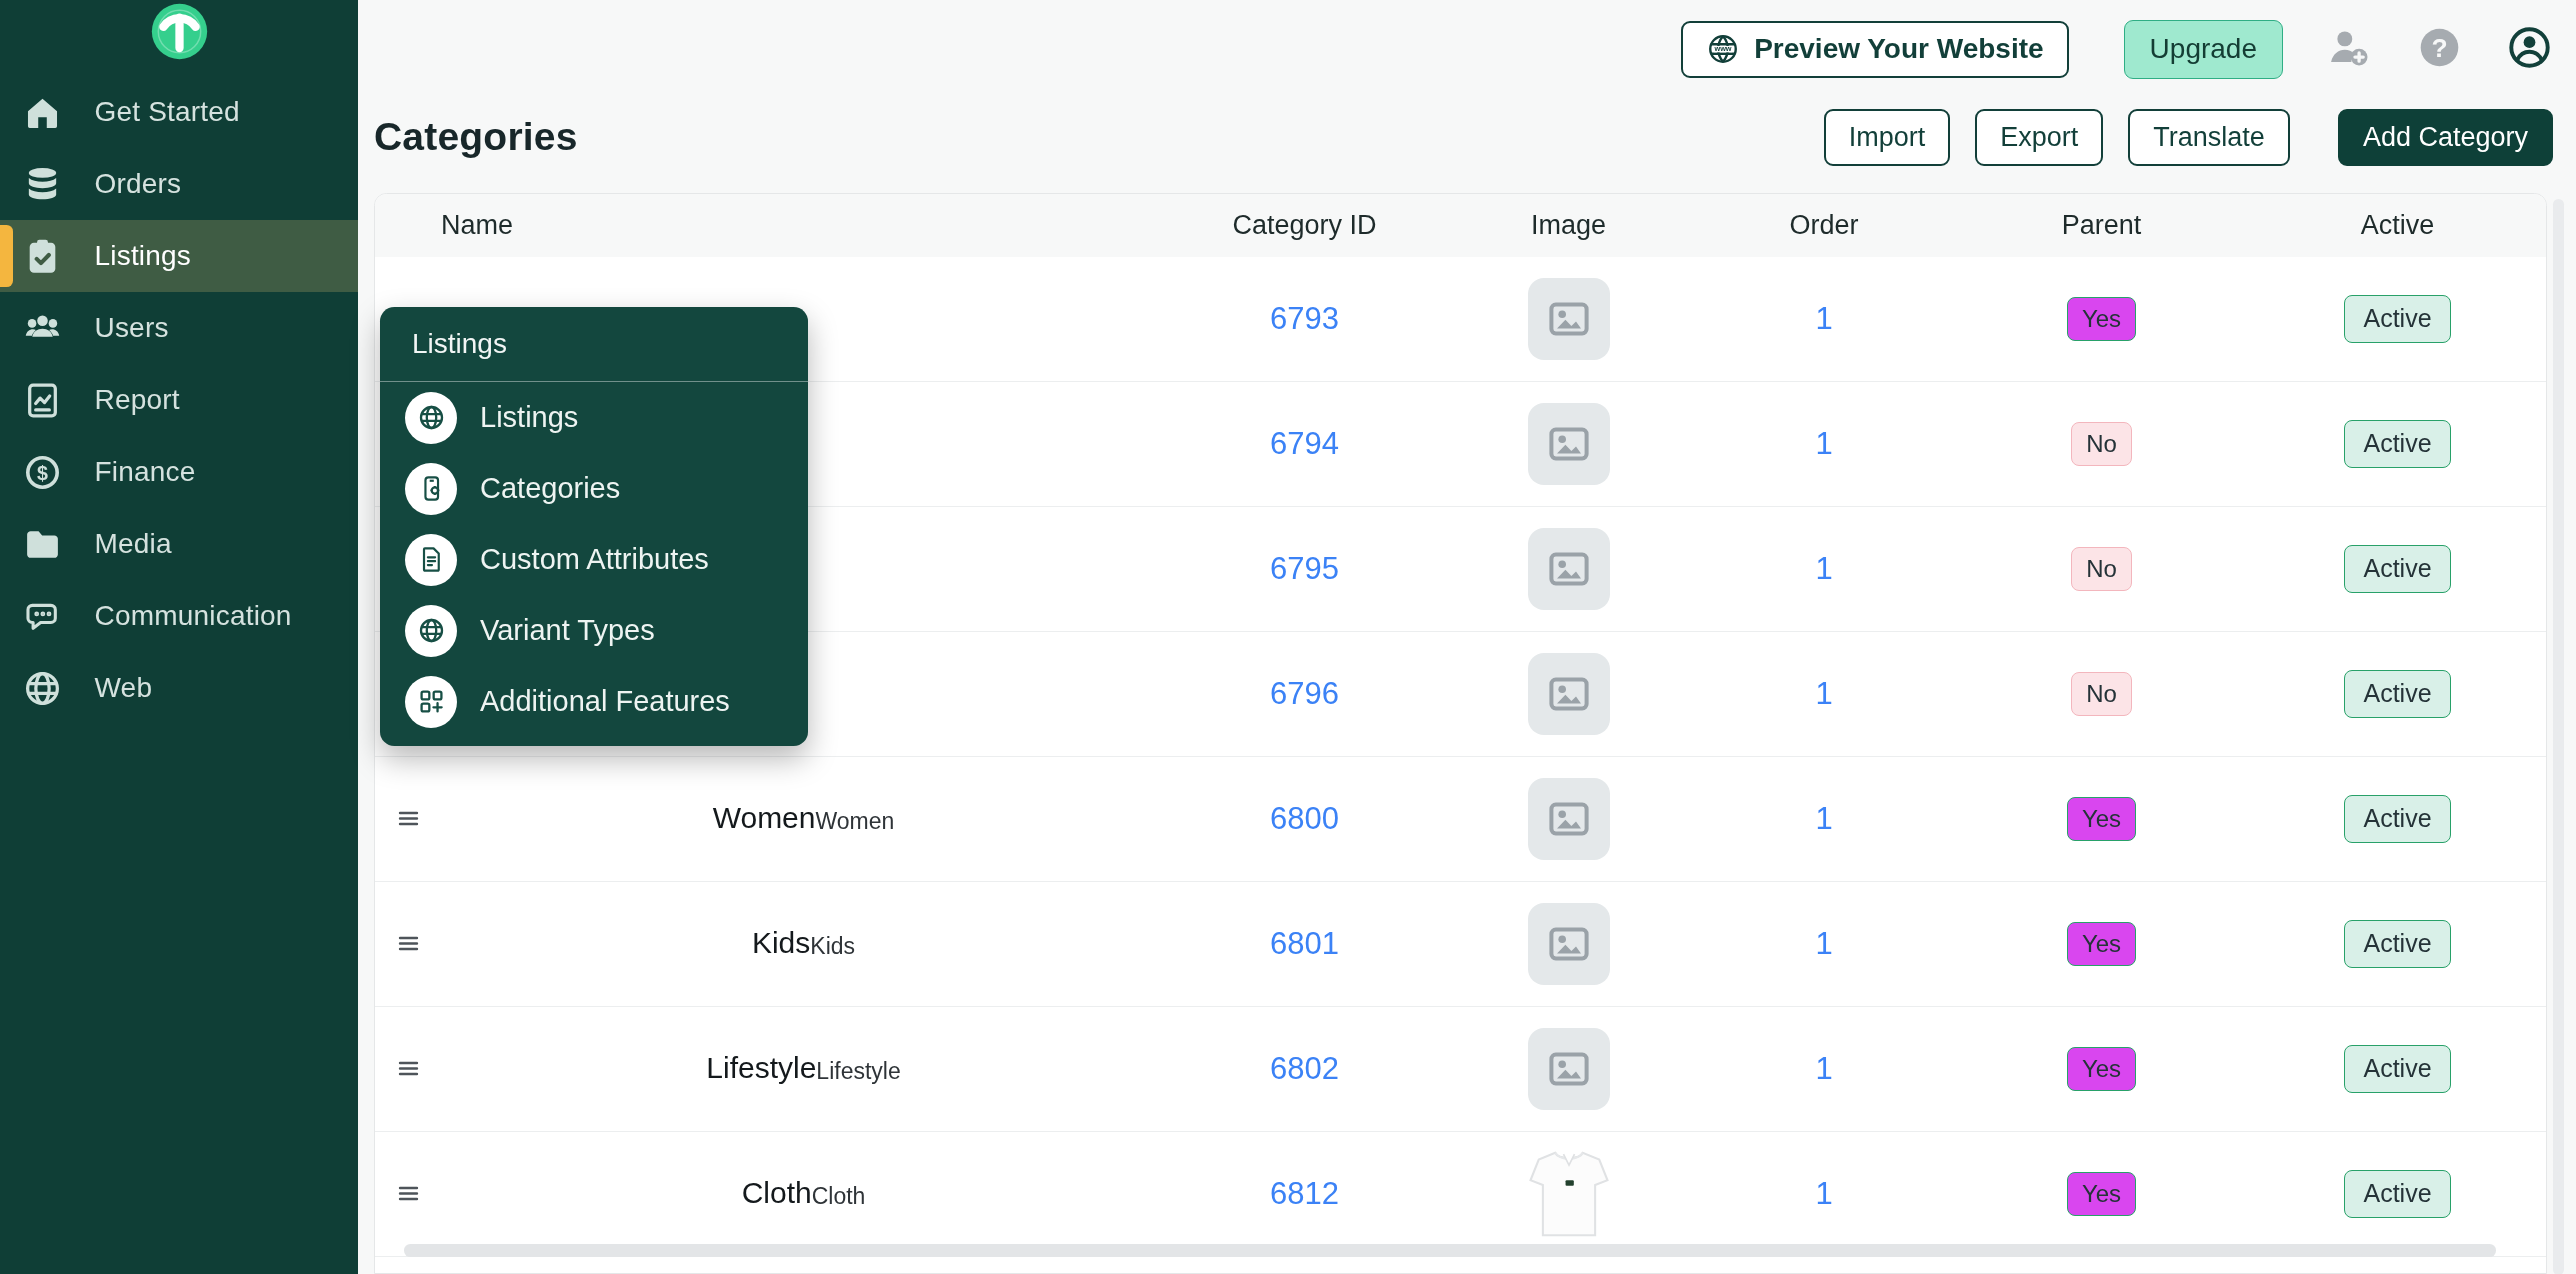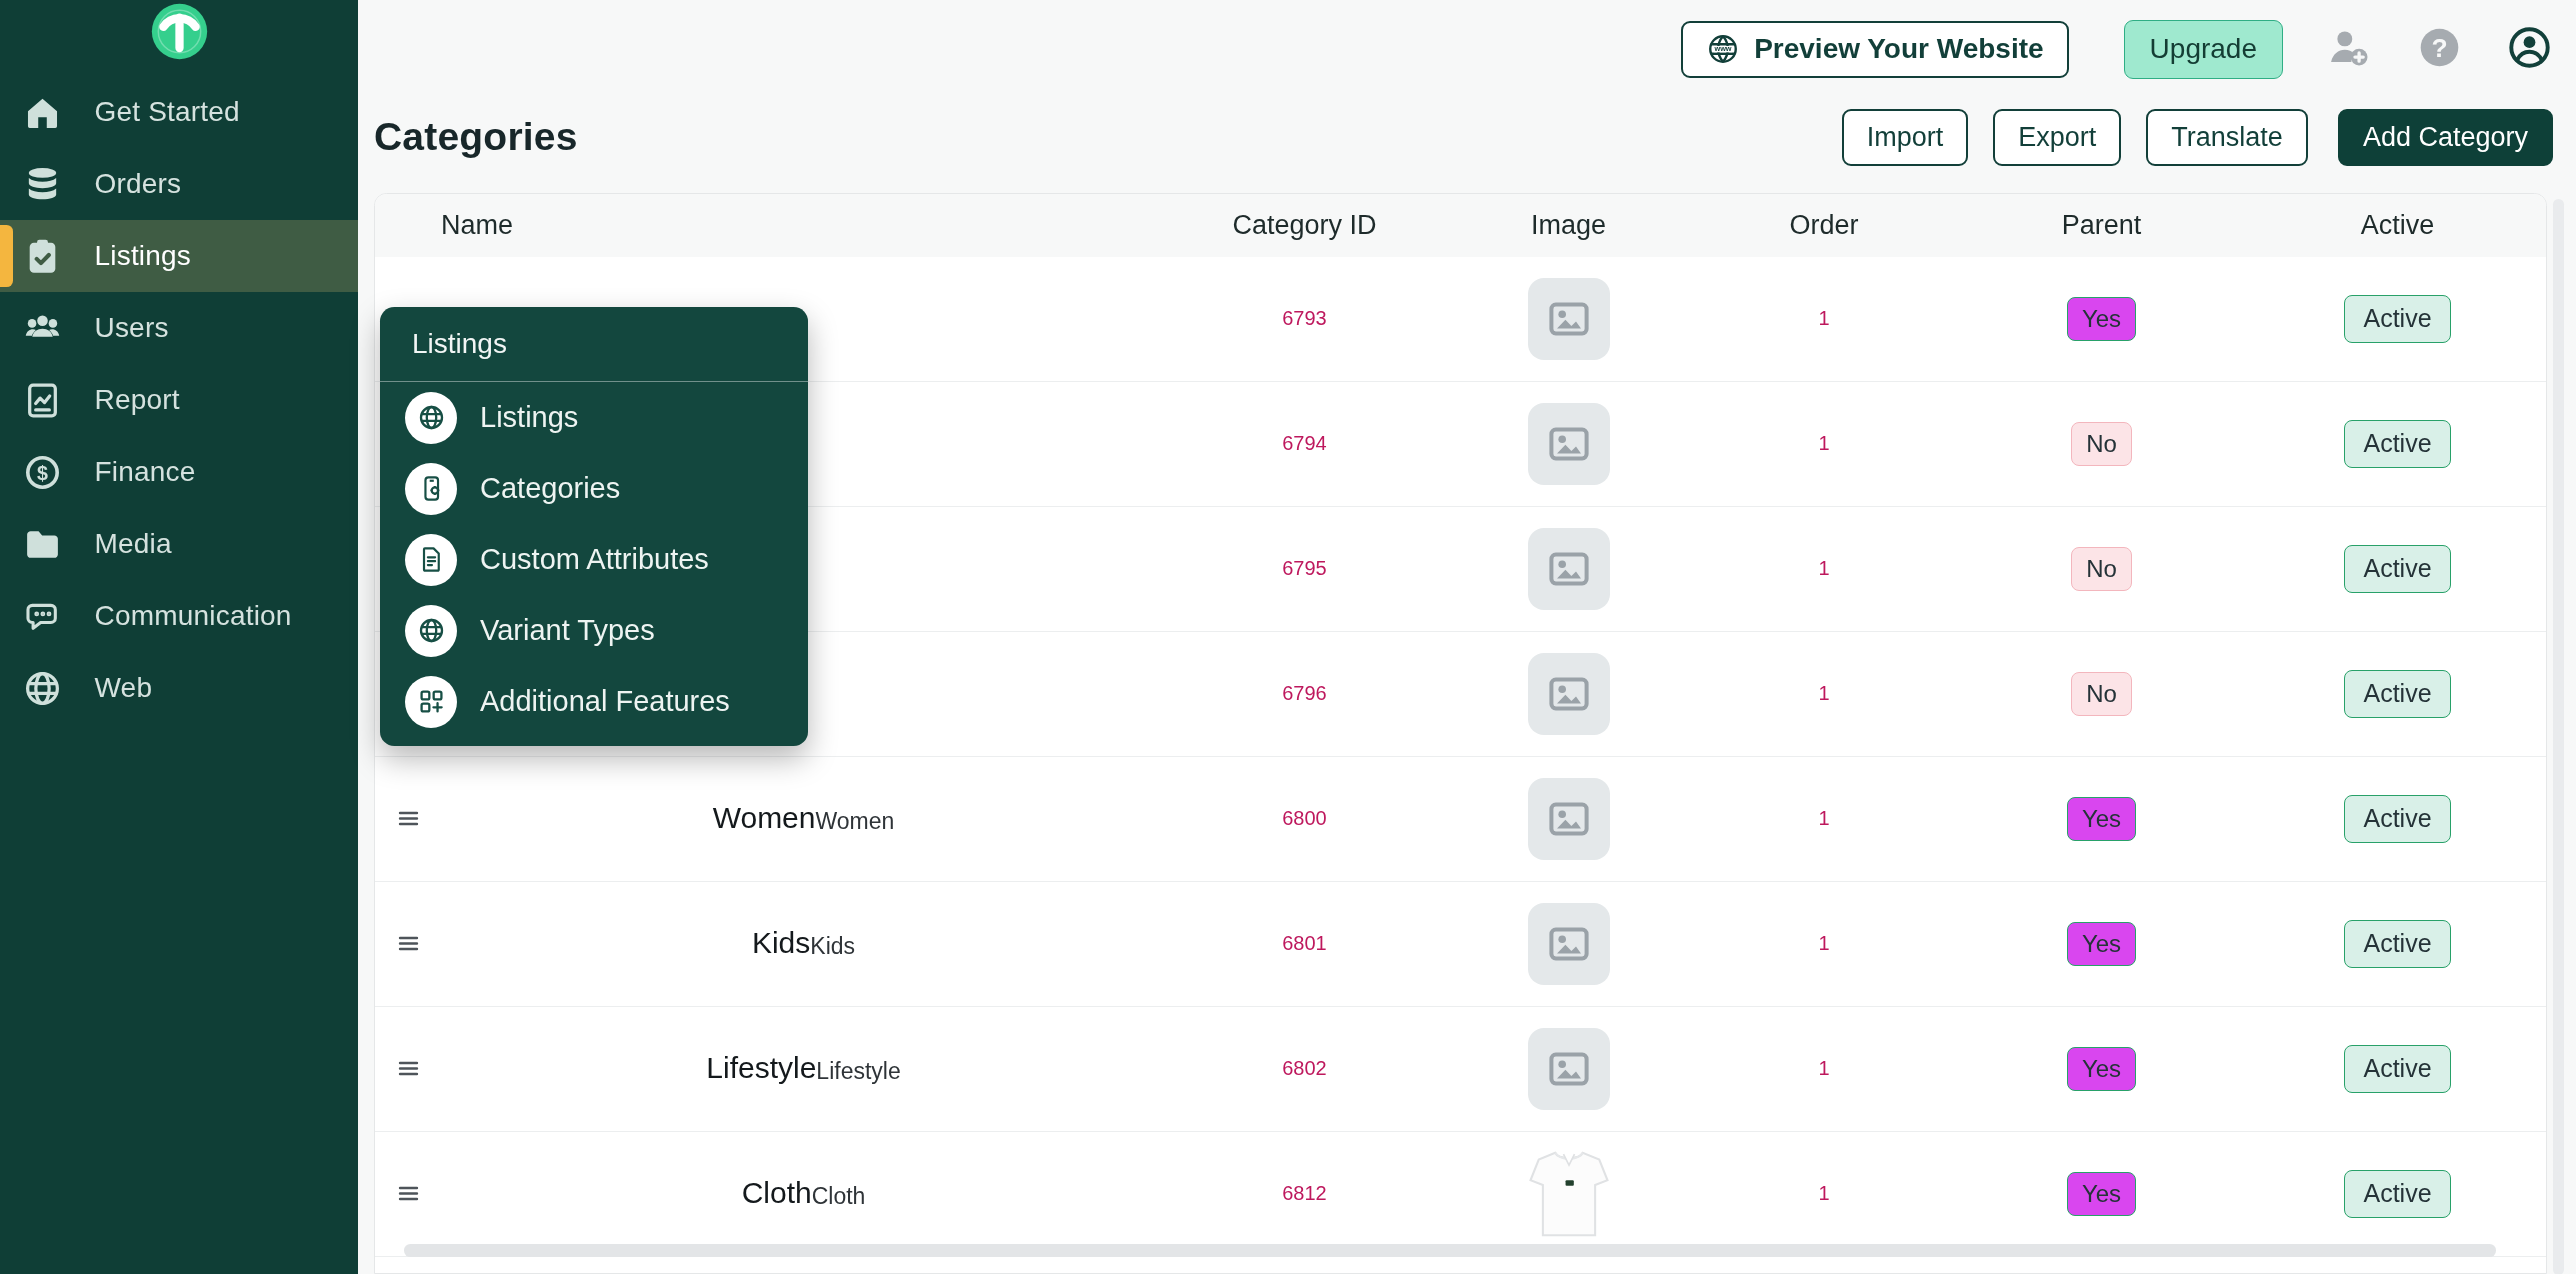--- a/index.html
+++ b/index.html
@@ -68,34 +68,34 @@
     padding: 30px 23px 0 16px;
   }
   h1.page-title { font-size:39px; font-weight:700; color:#18272a; letter-spacing:0.2px; }
   .actions { display:flex; gap:25px; align-items:center; }
   .btn-outline, .btn-solid {
     border-radius:9px; padding:0 23px; height:57px;
     font-size:27px; font-weight:500; cursor:pointer;
     font-family:"Liberation Sans",sans-serif;
   }
   .btn-outline { background:#fff; border:2.7px solid #123f39; color:#123f39; }
-  .btn-solid   { background:#0e4038; border:2.7px solid #0e4038; color:#fff; margin-left:5px; }
+  .btn-solid   { background:#0e4038; border:2.7px solid #0e4038; color:#fff; margin-left:23px; }
   
   .card {
     margin: 27px 29px 0 16px;
     background:#fff; border:0.9px solid #e5e7e8;
     border-radius:12.5px 12.5px 0 0;
     height: 1081px; overflow:hidden; position:relative;
   }
   .tgrid { display:grid; grid-template-columns: 66px 725px 277px 251px 260px 295px minmax(0,1fr); align-items:center; }
   .thead { height:63px; background:#f7f8f8; font-size:27px; font-weight:500; color:#1e2b2b; }
   .th { text-align:center; }
   .th.left { text-align:left; }
   .trow { height:125px; border-bottom:0.9px solid #eceeef; background:#fff; }
-  .cell-center { text-align:center; font-size:20px; color:#be185d; }
+  .cell-center { text-align:center; font-size:31px; color:#3b82f6; }
   .cell-flex { display:flex; justify-content:center; align-items:center; }
   .handle { width:27px; height:27px; color:#4e545a; cursor:grab; display:flex; margin:0 auto; }
   .handle svg { width:100%; height:100%; }
   .name-cell { display:flex; flex-direction:row; justify-content:center; }
   .cat-name { font-size:30px; color:#14191c; line-height:1.15; }
   .cat-sub  { font-size:23px; color:#2f3438; margin-top:7.2px; line-height:1.1; }
   .img-ph {
     width:82px; height:82px; background:#e4e8ea; border-radius:16px;
     display:flex; align-items:center; justify-content:center; color:#9aa2a8;
   }

